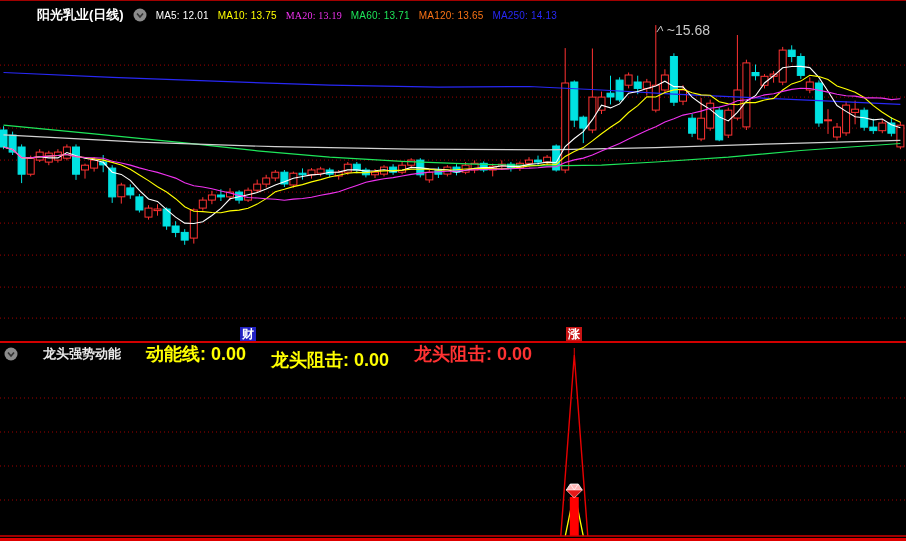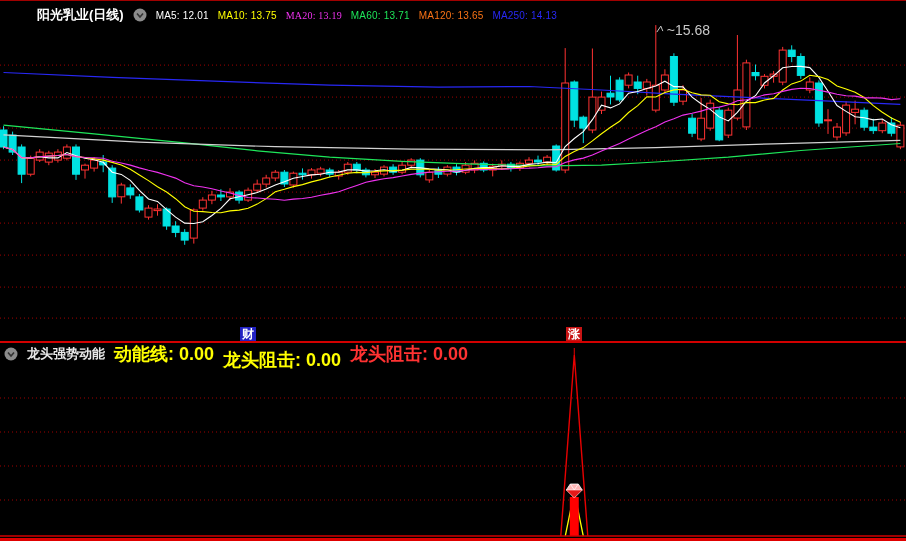--- a/index.html
+++ b/index.html
@@ -10,21 +10,21 @@
   #bottom-border{top:538px;left:0;width:906px;height:3px;background:#e00000;}
   #title-bar{top:5px;left:5px;height:20px;display:flex;align-items:center;gap:9px;white-space:nowrap;padding-left:32px;}
   #title-bar .t{font-size:13px;font-weight:700;color:#fff;}
   .leg{font-size:10px;letter-spacing:.2px;}
   .chev{width:14px;height:14px;flex:0 0 auto;}
   #main-chart{top:20px;left:0;}
   #tab-row{top:0;left:0;width:0;height:0;}
   .evtag{position:absolute;top:327px;width:16px;height:15px;line-height:15px;
          text-align:center;color:#fff;font-size:12px;font-weight:700;}
   #divider{top:341px;left:0;width:906px;height:2px;background:#d20000;}
-  #ind-header{top:346px;left:4px;height:16px;display:flex;align-items:center;gap:9px;white-space:nowrap;}
+  #ind-header{top:346px;left:4px;height:16px;display:flex;align-items:center;gap:25px;white-space:nowrap;}
   #ind-header .n{font-size:13px;font-weight:700;color:#e8e8e8;}
   .fld{font-size:18px;font-weight:700;}
   #ind-chart{top:346px;left:0;}
   text.ann{font-size:14px;font-family:"Liberation Sans","DejaVu Sans",sans-serif;}
 </style>
 </head>
 <body>
 
 <div id="top-border" class="abs"></div>
 

